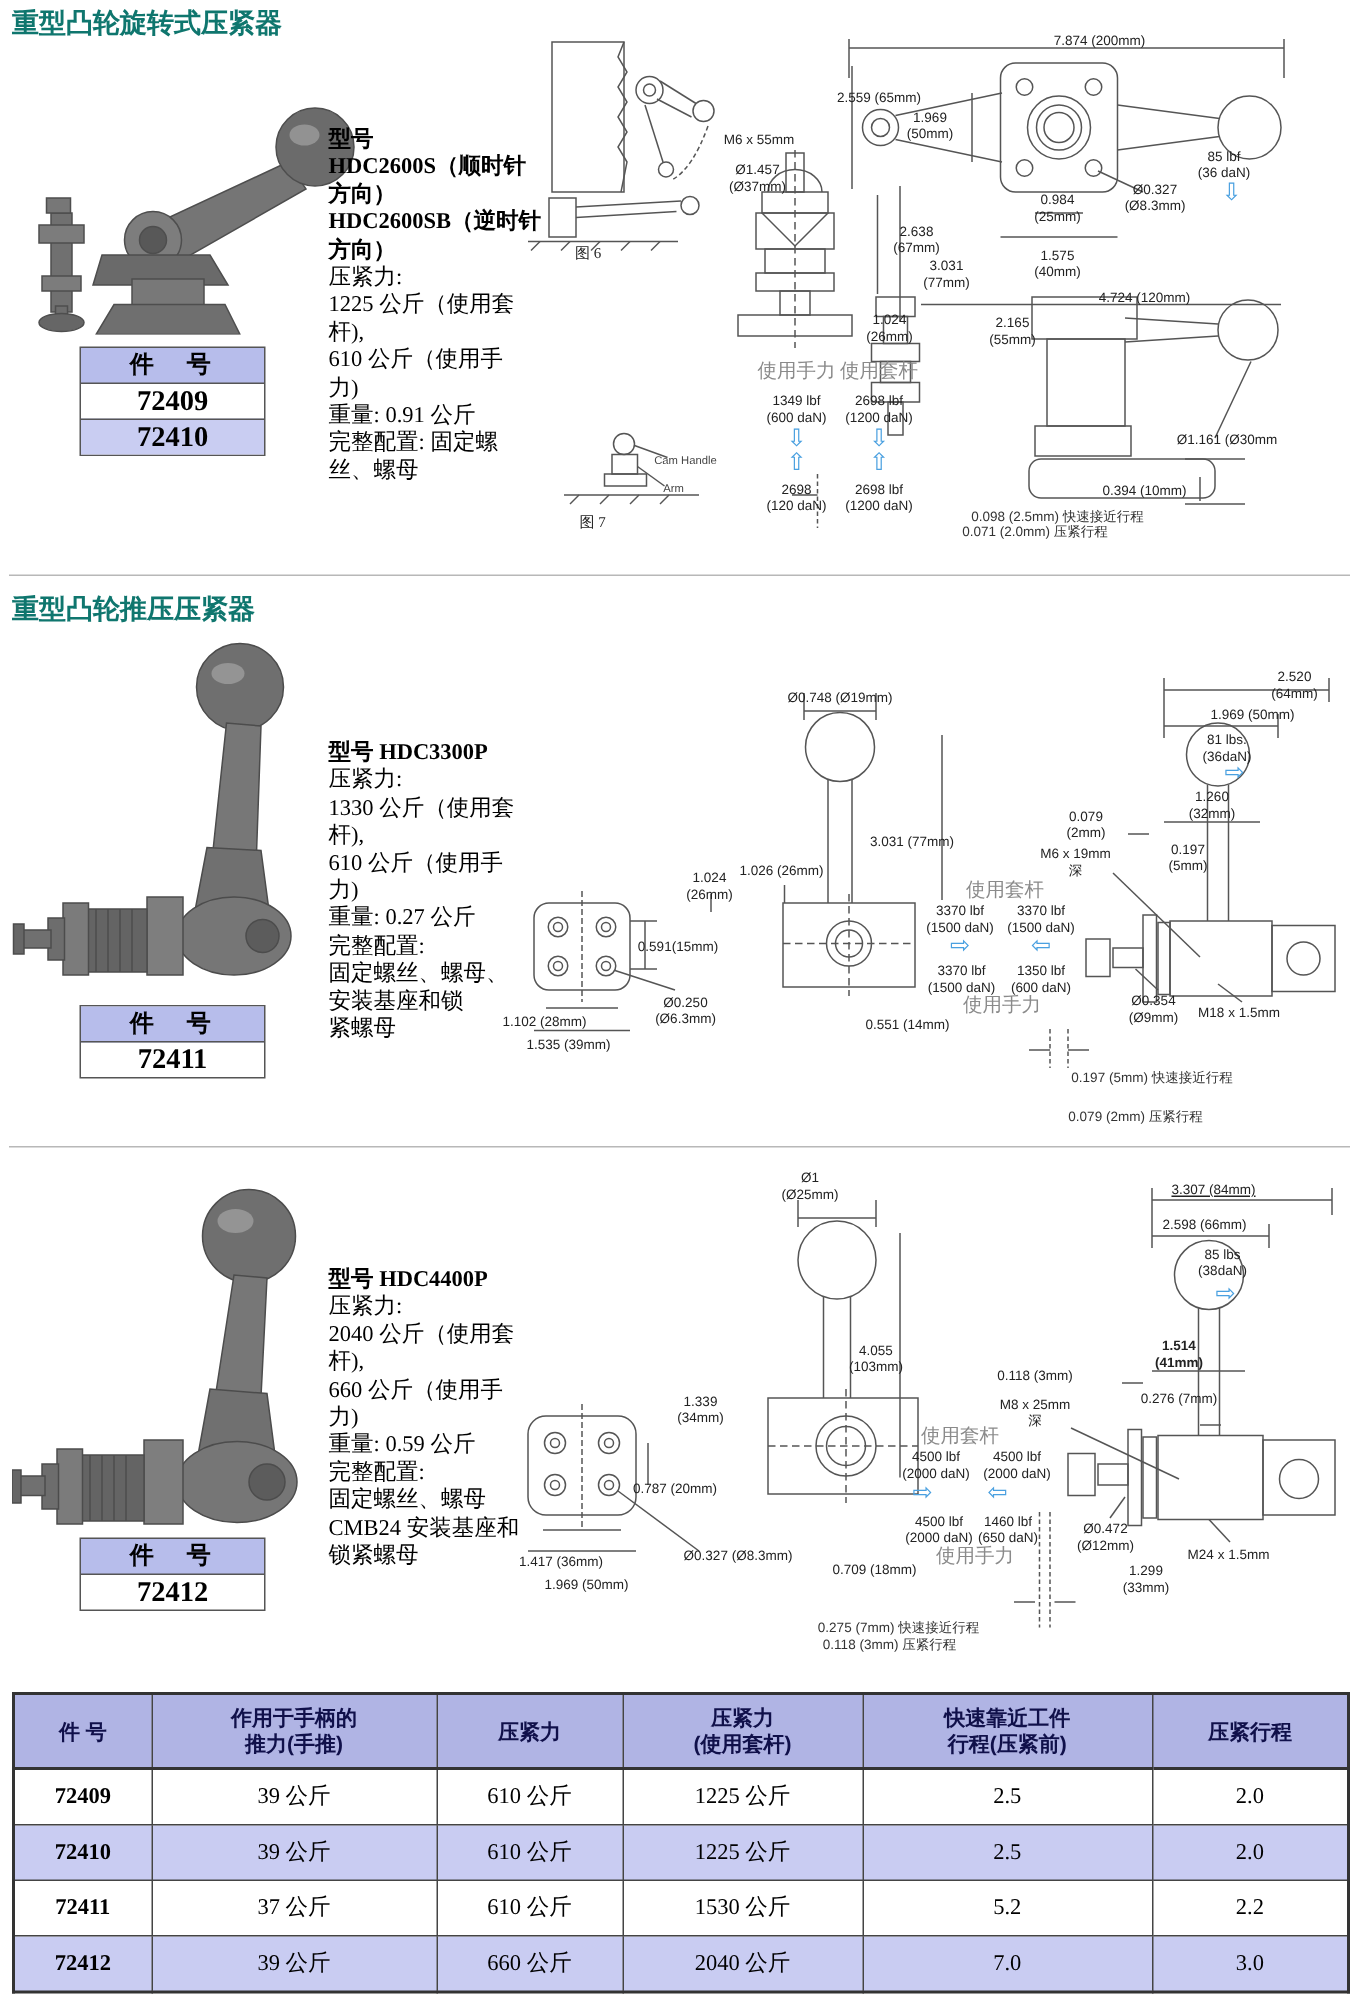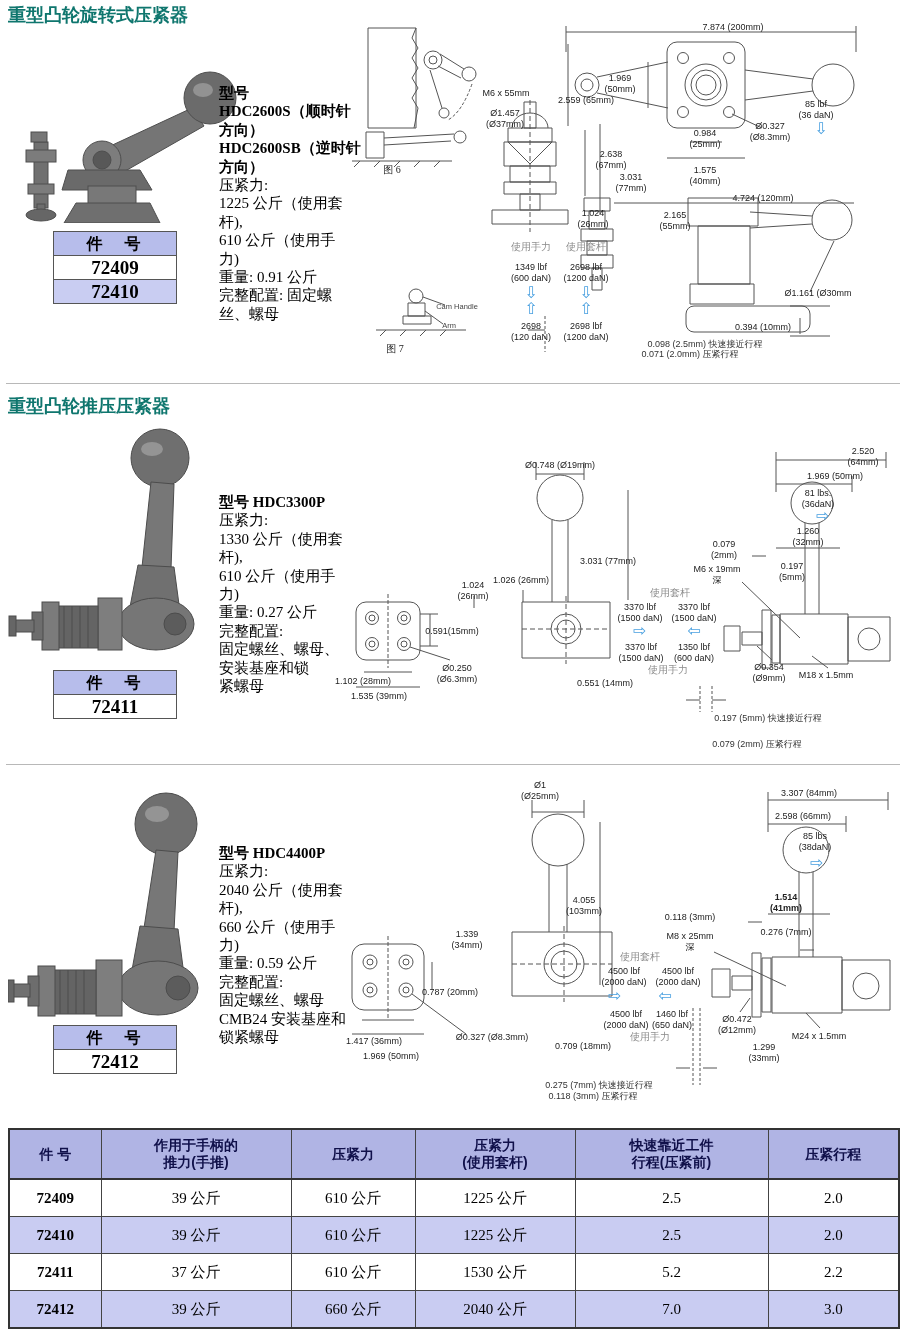--- a/index.html
+++ b/index.html
@@ -11,21 +11,21 @@
   .spec-line.b{font-weight:bold;}
   .ptable{position:absolute;left:53px;width:122px;border:1px solid #555;background:#fff;text-align:center;
           font-family:"Liberation Serif","DejaVu Serif",serif;}
   .pt-hd{height:23px;line-height:23px;background:#b7bdeb;font-weight:bold;font-size:16px;letter-spacing:3px;border-bottom:1px solid #555;}
   .pt-row{height:23px;line-height:23px;font-weight:bold;font-size:19px;}
   .pt-row + .pt-row{border-top:1px solid #555;}
   .pt-row.alt{background:#c9cdf2;}
   #dims{position:absolute;left:0;top:0;width:906px;height:1344px;pointer-events:none;}
   .dim{position:absolute;transform:translate(-50%,0);text-align:center;
        font:9px/10.5px "Liberation Sans","DejaVu Sans",sans-serif;color:#222;white-space:pre-line;}
-  .dim.cn{color:#8a8a8a;font-size:10px;}
+  .dim.cn{color:#8a8a8a;font-size:13px;}
   .dim.note{white-space:pre;color:#333;}
   .dim.fig{font:10px/12px "Liberation Serif","DejaVu Serif",serif;color:#222;}
   .dim.figs{font:7.5px/9px "Liberation Sans","DejaVu Sans",sans-serif;color:#444;white-space:nowrap;}
   .dim.arr{color:#4aa0e0;font-size:16px;line-height:13px;}
   .hr{position:absolute;left:6px;width:894px;height:1px;background:#b8b8b8;}
   #art{position:absolute;left:0;top:0;}
   #art *{vector-effect:non-scaling-stroke;}
   .photo{position:absolute;}
   #spec-table{position:absolute;left:8px;top:1128px;width:890px;border-collapse:collapse;table-layout:fixed;border:2px solid #333;}
   #spec-table th{background:#b0b4e4;color:#10104a;font:bold 14px/17px "Liberation Sans","DejaVu Sans",sans-serif;
@@ -367,21 +367,21 @@
       <div class="pt-hd">件　号</div>
       <div class="pt-row">72411</div>
     </div>
   <div id="pt2" class="ptable" style="top:1025px">
       <div class="pt-hd">件　号</div>
       <div class="pt-row">72412</div>
     </div>
 
   <div id="dims">
       <div class="dim" style="left: 733px; top: 22px;">7.874 (200mm)</div>
-      <div class="dim" style="left: 586px; top: 60px; margin-top: 35px;">2.559 (65mm)</div>
+      <div class="dim" style="left: 586px; top: 60px;">2.559 (65mm)</div>
       <div class="dim" style="left: 620px; top: 73px;">1.969
 (50mm)</div>
       <div class="dim" style="left: 506px; top: 88px;">M6 x 55mm</div>
       <div class="dim" style="left: 505px; top: 108px;">Ø1.457
 (Ø37mm)</div>
       <div class="dim" style="left: 705px; top: 128px;">0.984
 (25mm)</div>
       <div class="dim" style="left: 770px; top: 121px;">Ø0.327
 (Ø8.3mm)</div>
       <div class="dim" style="left: 816px; top: 99px;">85 lbf
@@ -456,21 +456,21 @@
       <div class="dim" style="left: 694px; top: 642px;">1350 lbf
 (600 daN)</div>
       <div class="dim cn" style="left: 668px; top: 665px;">使用手力</div>
       <div class="dim" style="left: 769px; top: 662px;">Ø0.354
 (Ø9mm)</div>
       <div class="dim" style="left: 826px; top: 670px;">M18 x 1.5mm</div>
       <div class="dim note" style="left: 768px; top: 713px;">0.197 (5mm) 快速接近行程</div>
       <div class="dim note" style="left: 757px; top: 723px; margin-top: 16px;">0.079 (2mm) 压紧行程</div>
       <div class="dim" style="left: 540px; top: 780px;">Ø1
 (Ø25mm)</div>
-      <div class="dim" style="left: 809px; top: 788px;">3.307 (84mm)</div>
+      <div class="dim" style="left: 809px; top: 788px; text-decoration: underline;">3.307 (84mm)</div>
       <div class="dim" style="left: 803px; top: 811px;">2.598 (66mm)</div>
       <div class="dim" style="left: 815px; top: 831px;">85 lbs
 (38daN)</div>
       <div class="dim arr" style="left: 817px; top: 856px;">⇨</div>
       <div class="dim" style="left: 584px; top: 895px;">4.055
 (103mm)</div>
       <div class="dim" style="left: 786px; top: 892px; font-weight: bold;">1.514
 (41mm)</div>
       <div class="dim" style="left: 690px; top: 912px;">0.118 (3mm)</div>
       <div class="dim" style="left: 690px; top: 931px;">M8 x 25mm

